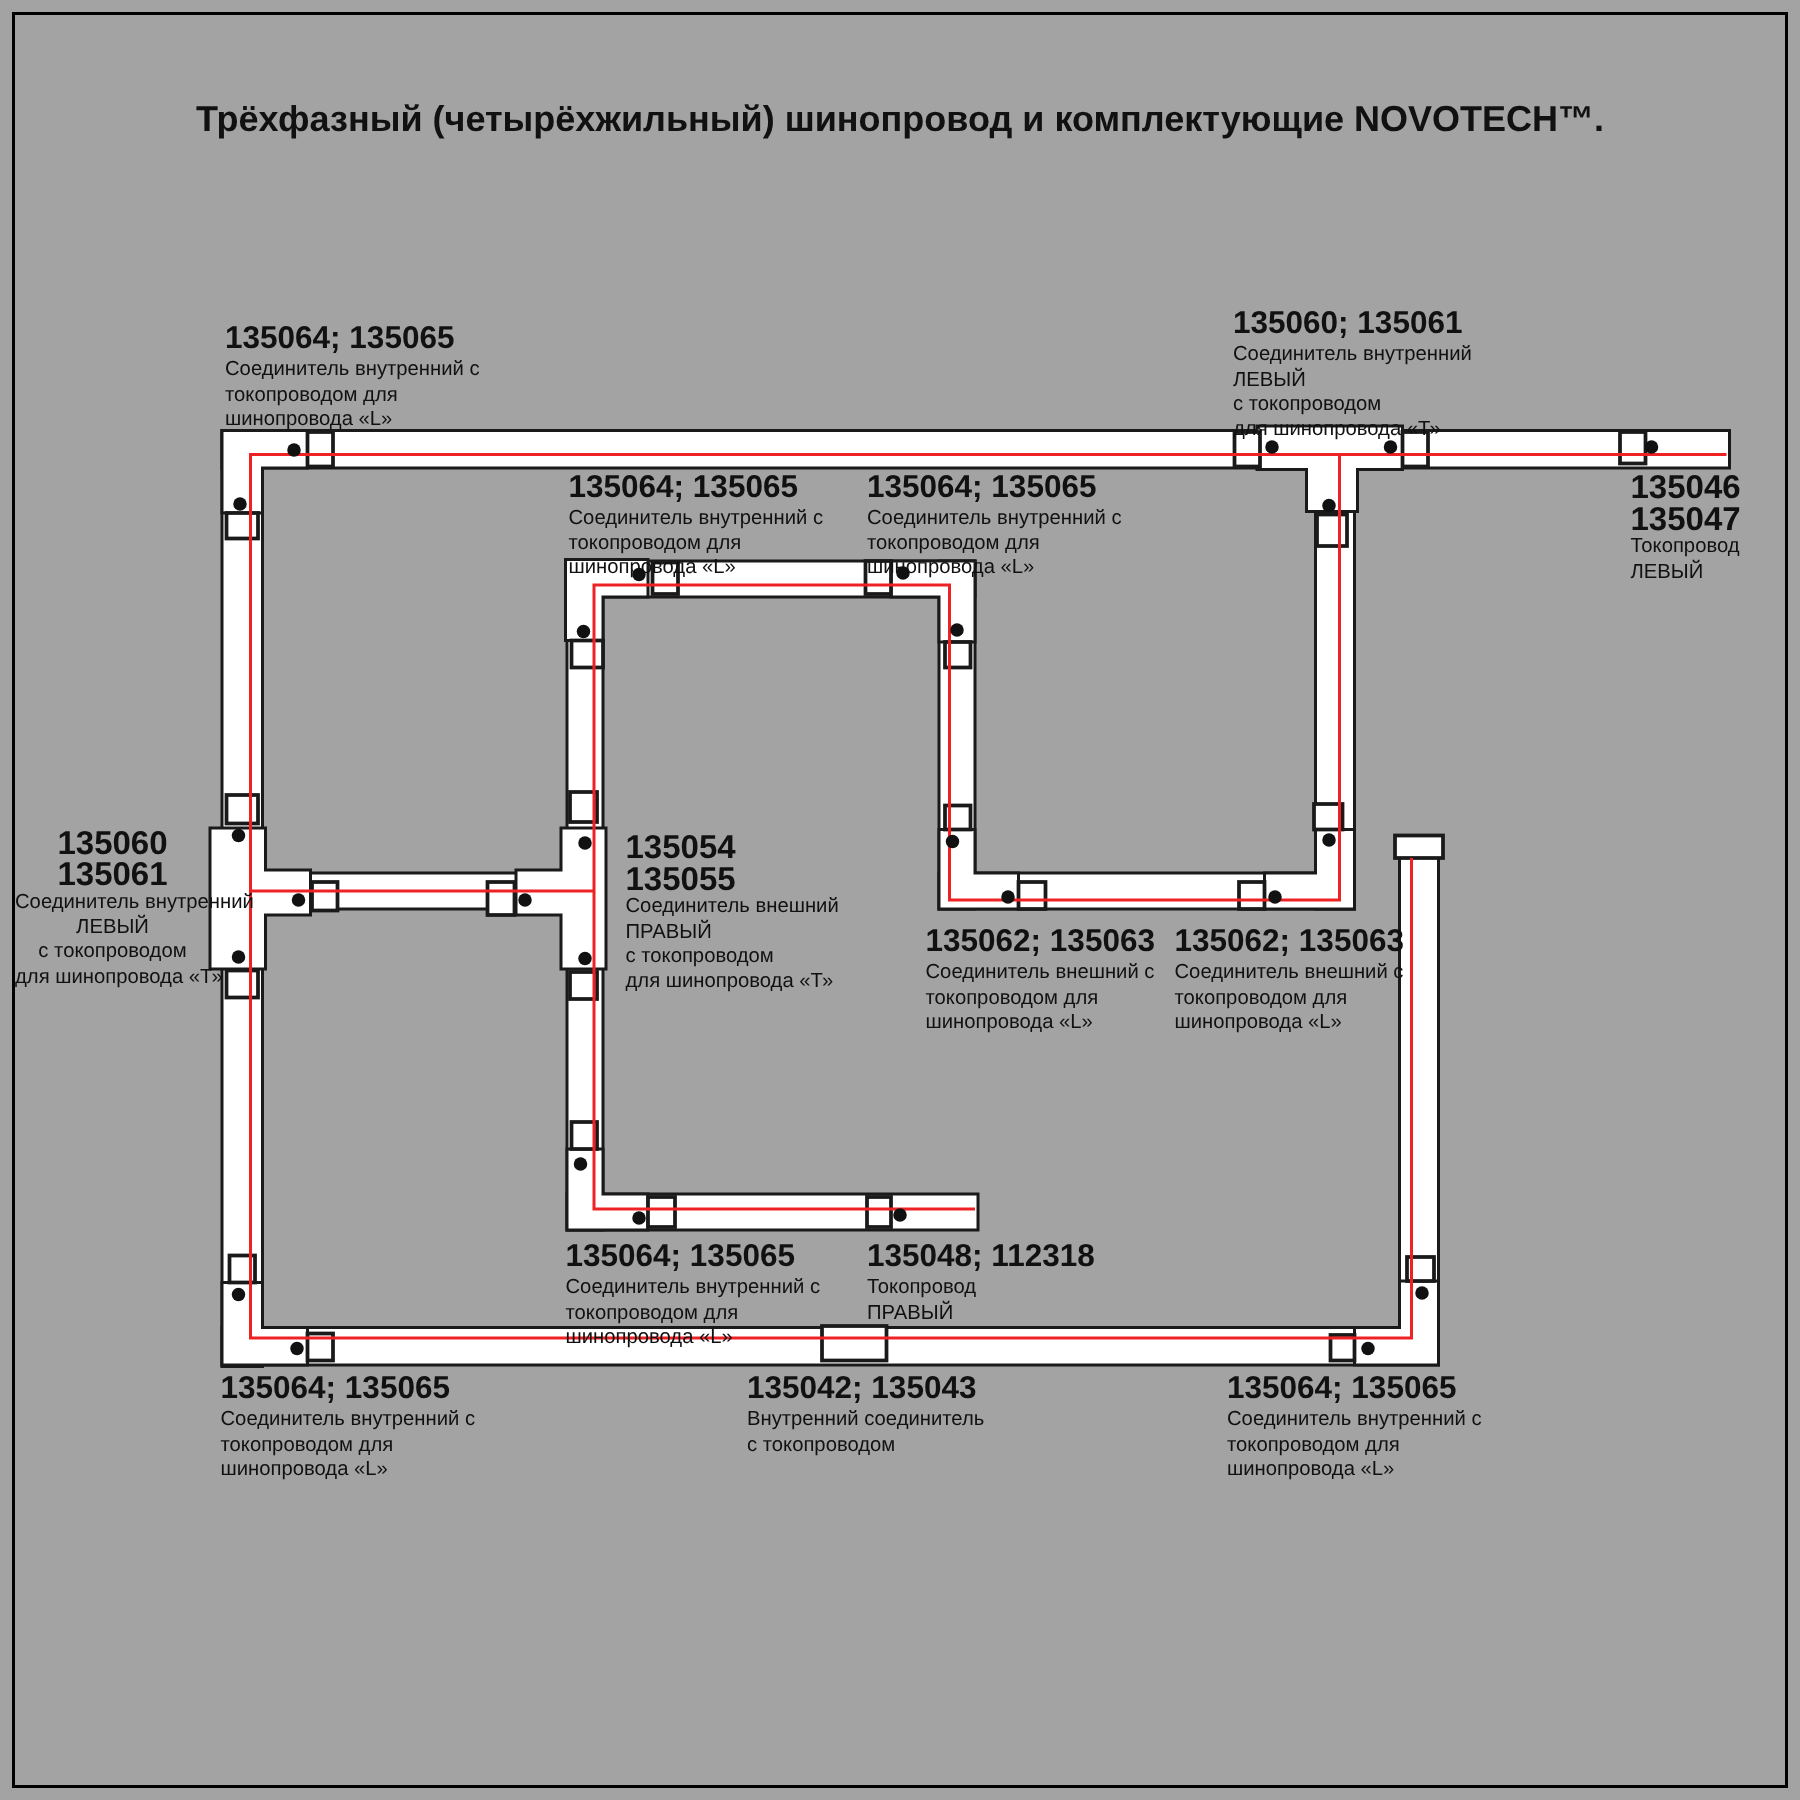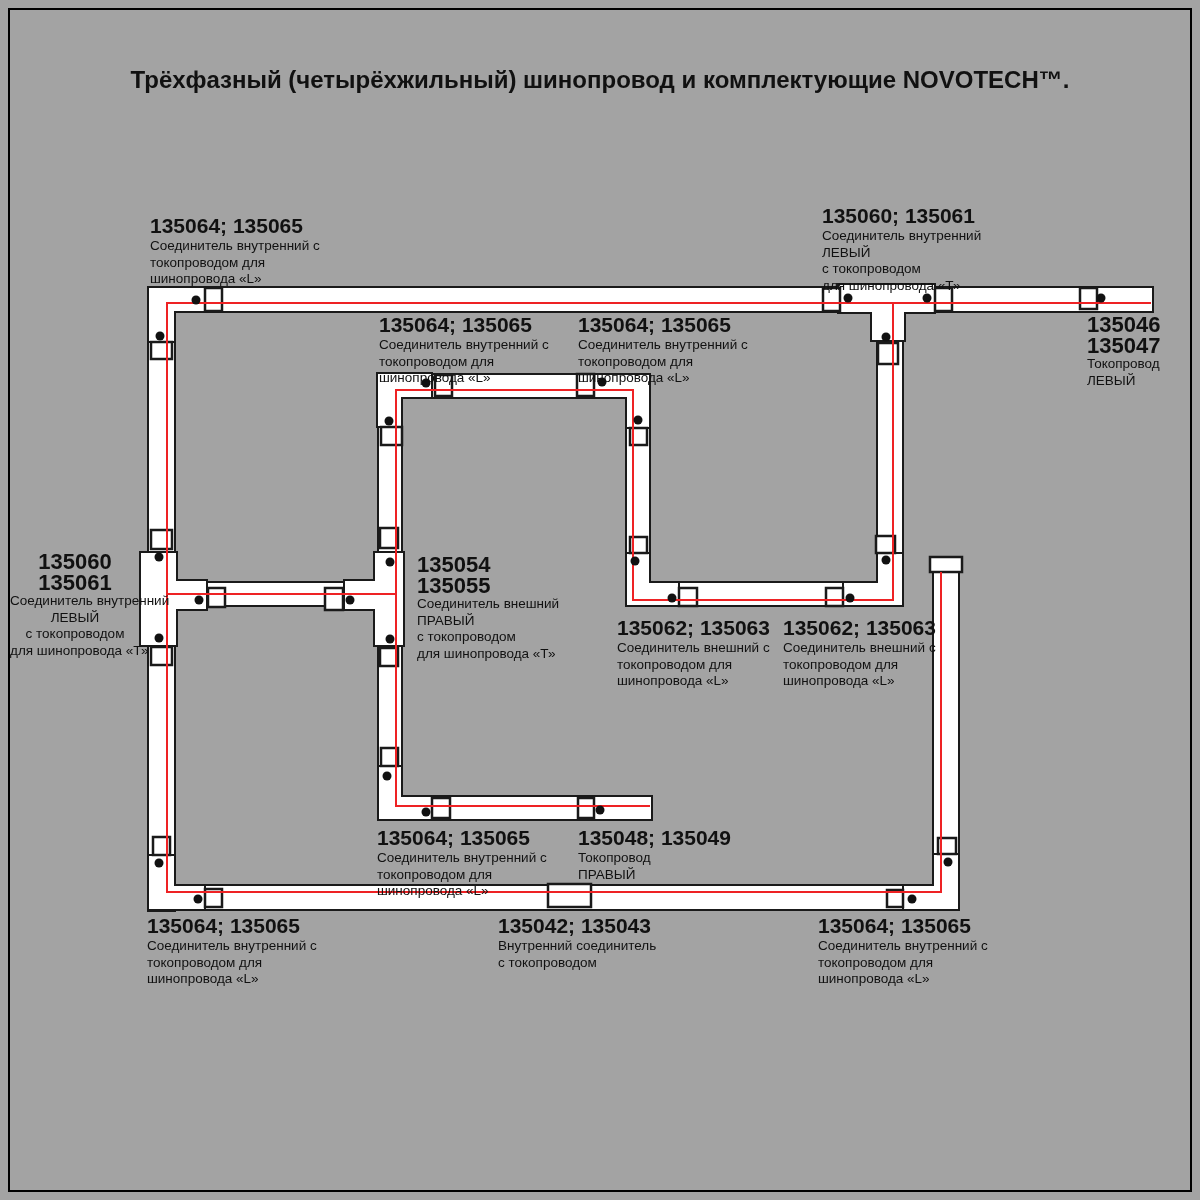--- a/index.html
+++ b/index.html
@@ -212,21 +212,21 @@
   </div>
 
   <div class="lbl l-bm">
     <div class="num">135064; 135065</div>
     <div class="d">Соединитель внутренний с</div>
     <div class="d">токопроводом для</div>
     <div class="d">шинопровода «L»</div>
   </div>
 
   <div class="lbl l-feedR">
-    <div class="num">135048; 135049</div>
+    <div class="num">135048; 112318</div>
     <div class="d">Токопровод</div>
     <div class="d b">ПРАВЫЙ</div>
   </div>
 
   <div class="lbl l-bl">
     <div class="num">135064; 135065</div>
     <div class="d">Соединитель внутренний с</div>
     <div class="d">токопроводом для</div>
     <div class="d">шинопровода «L»</div>
   </div>

